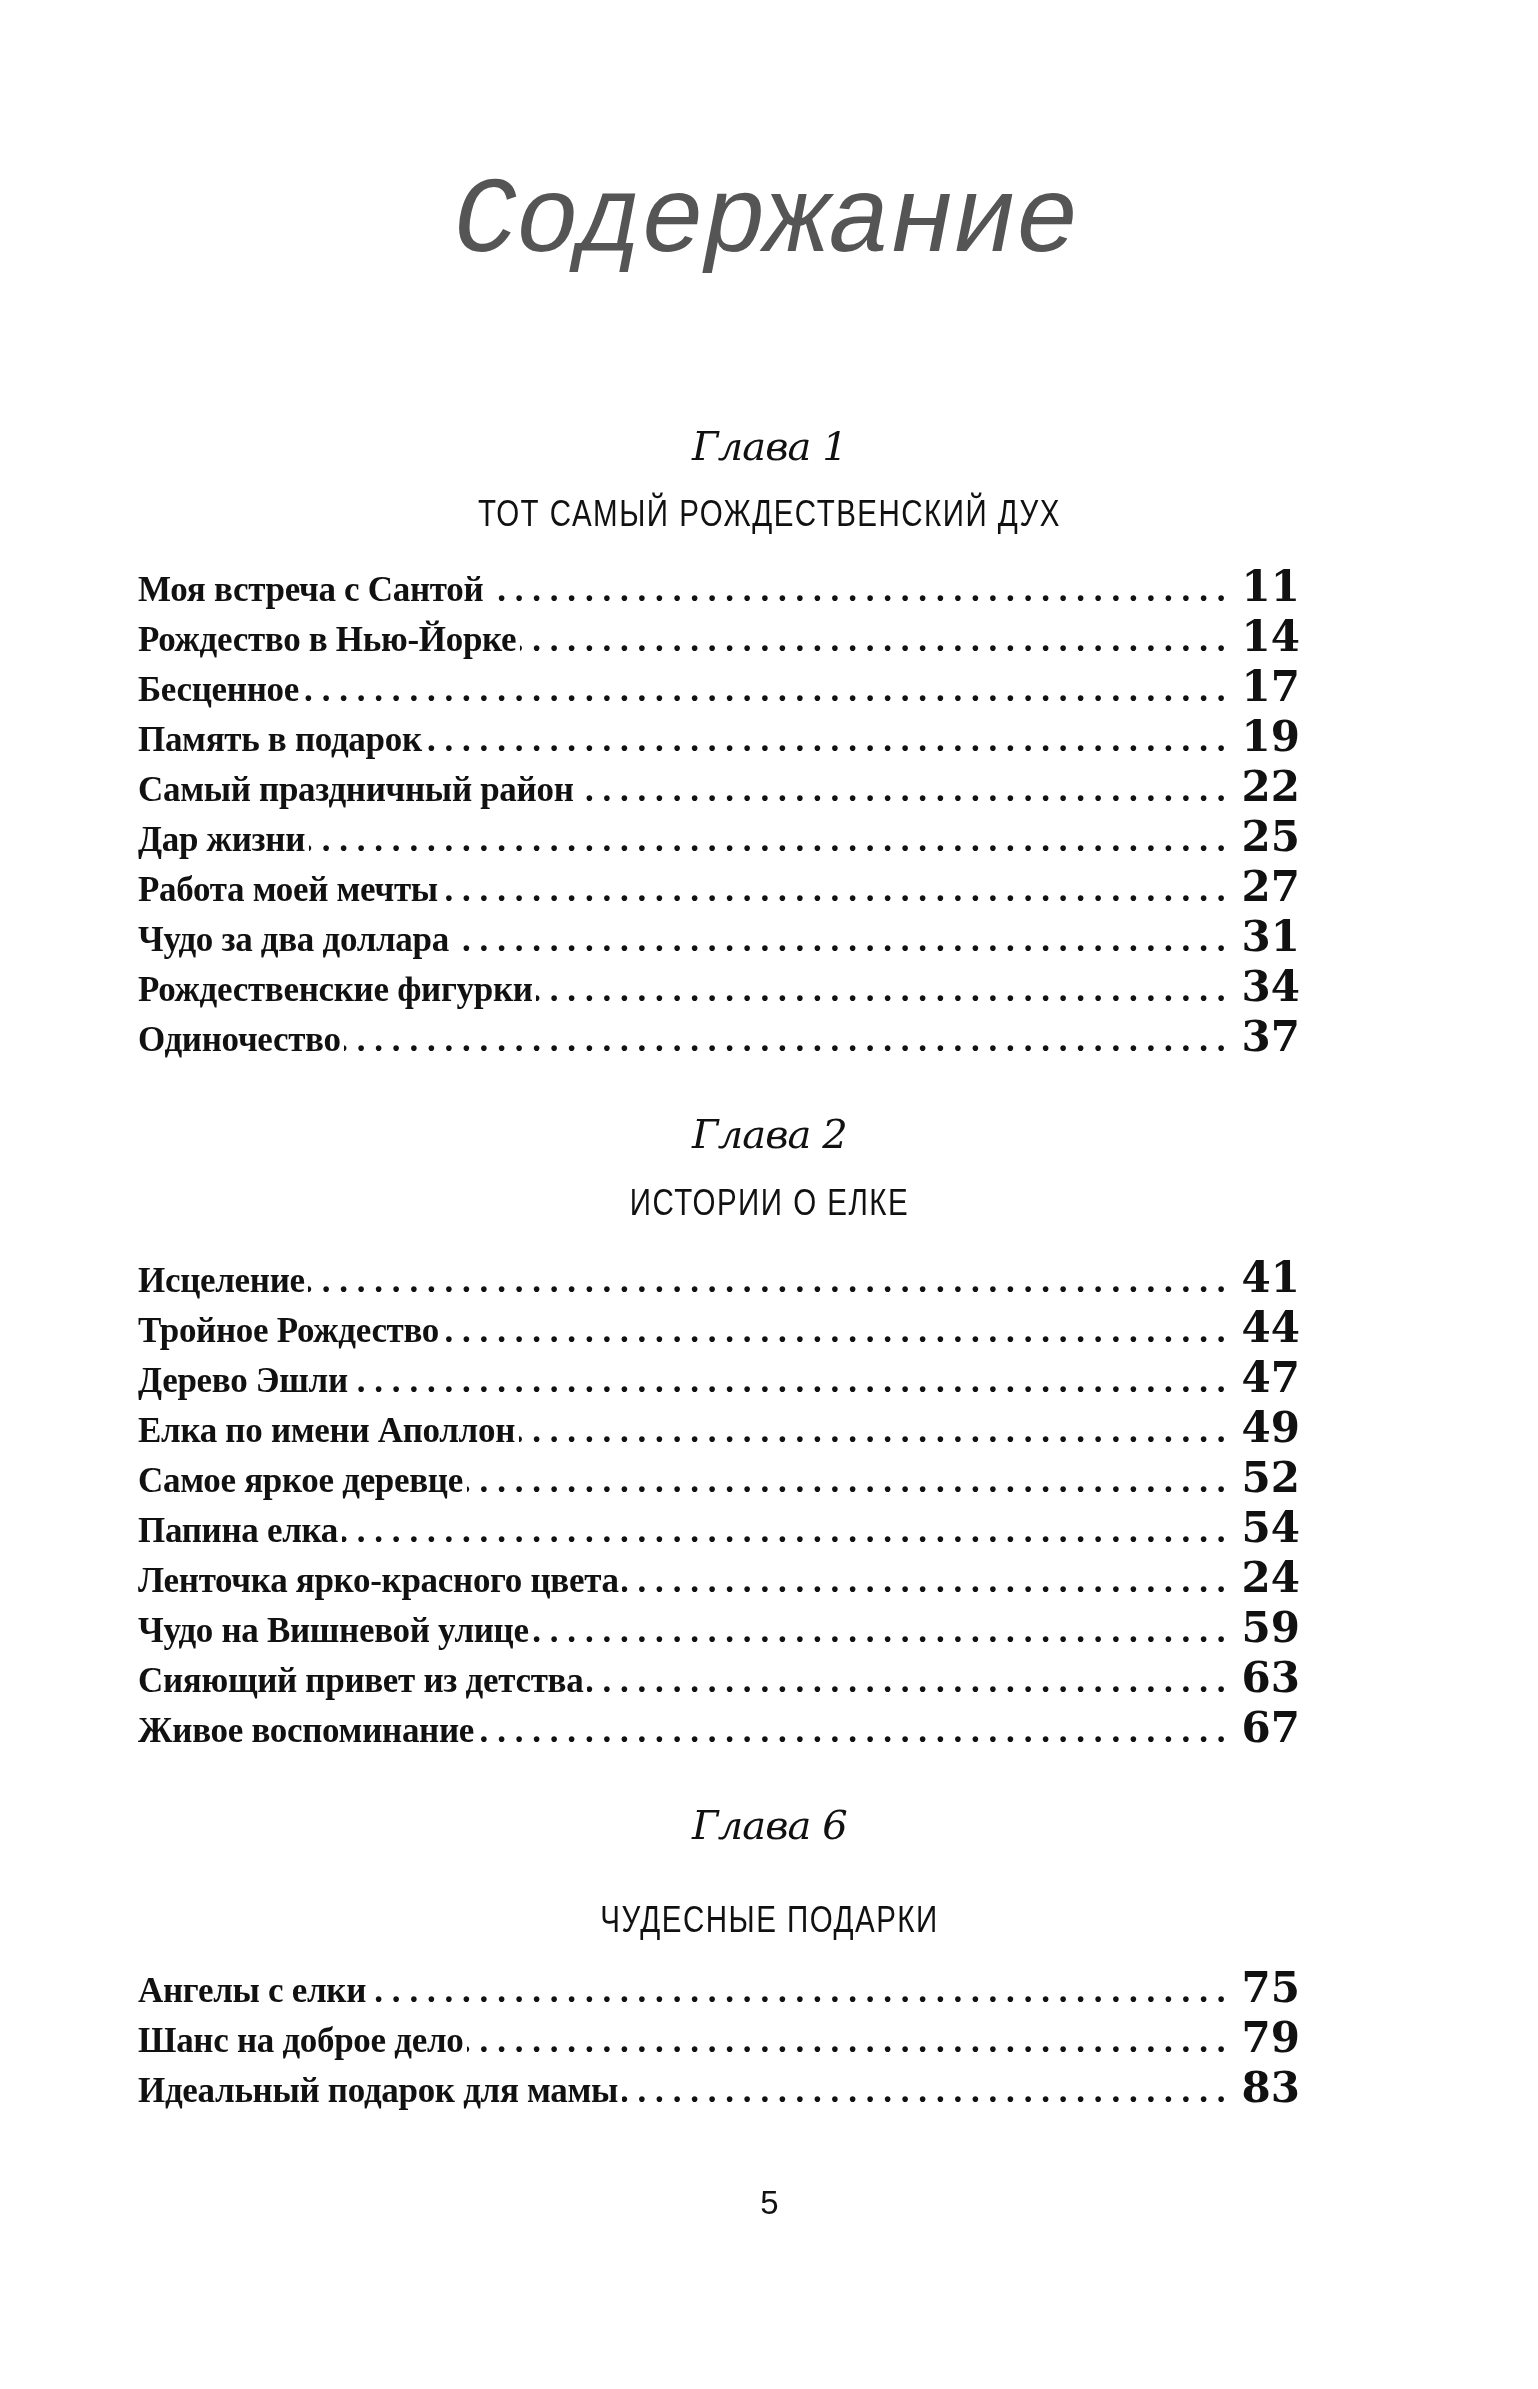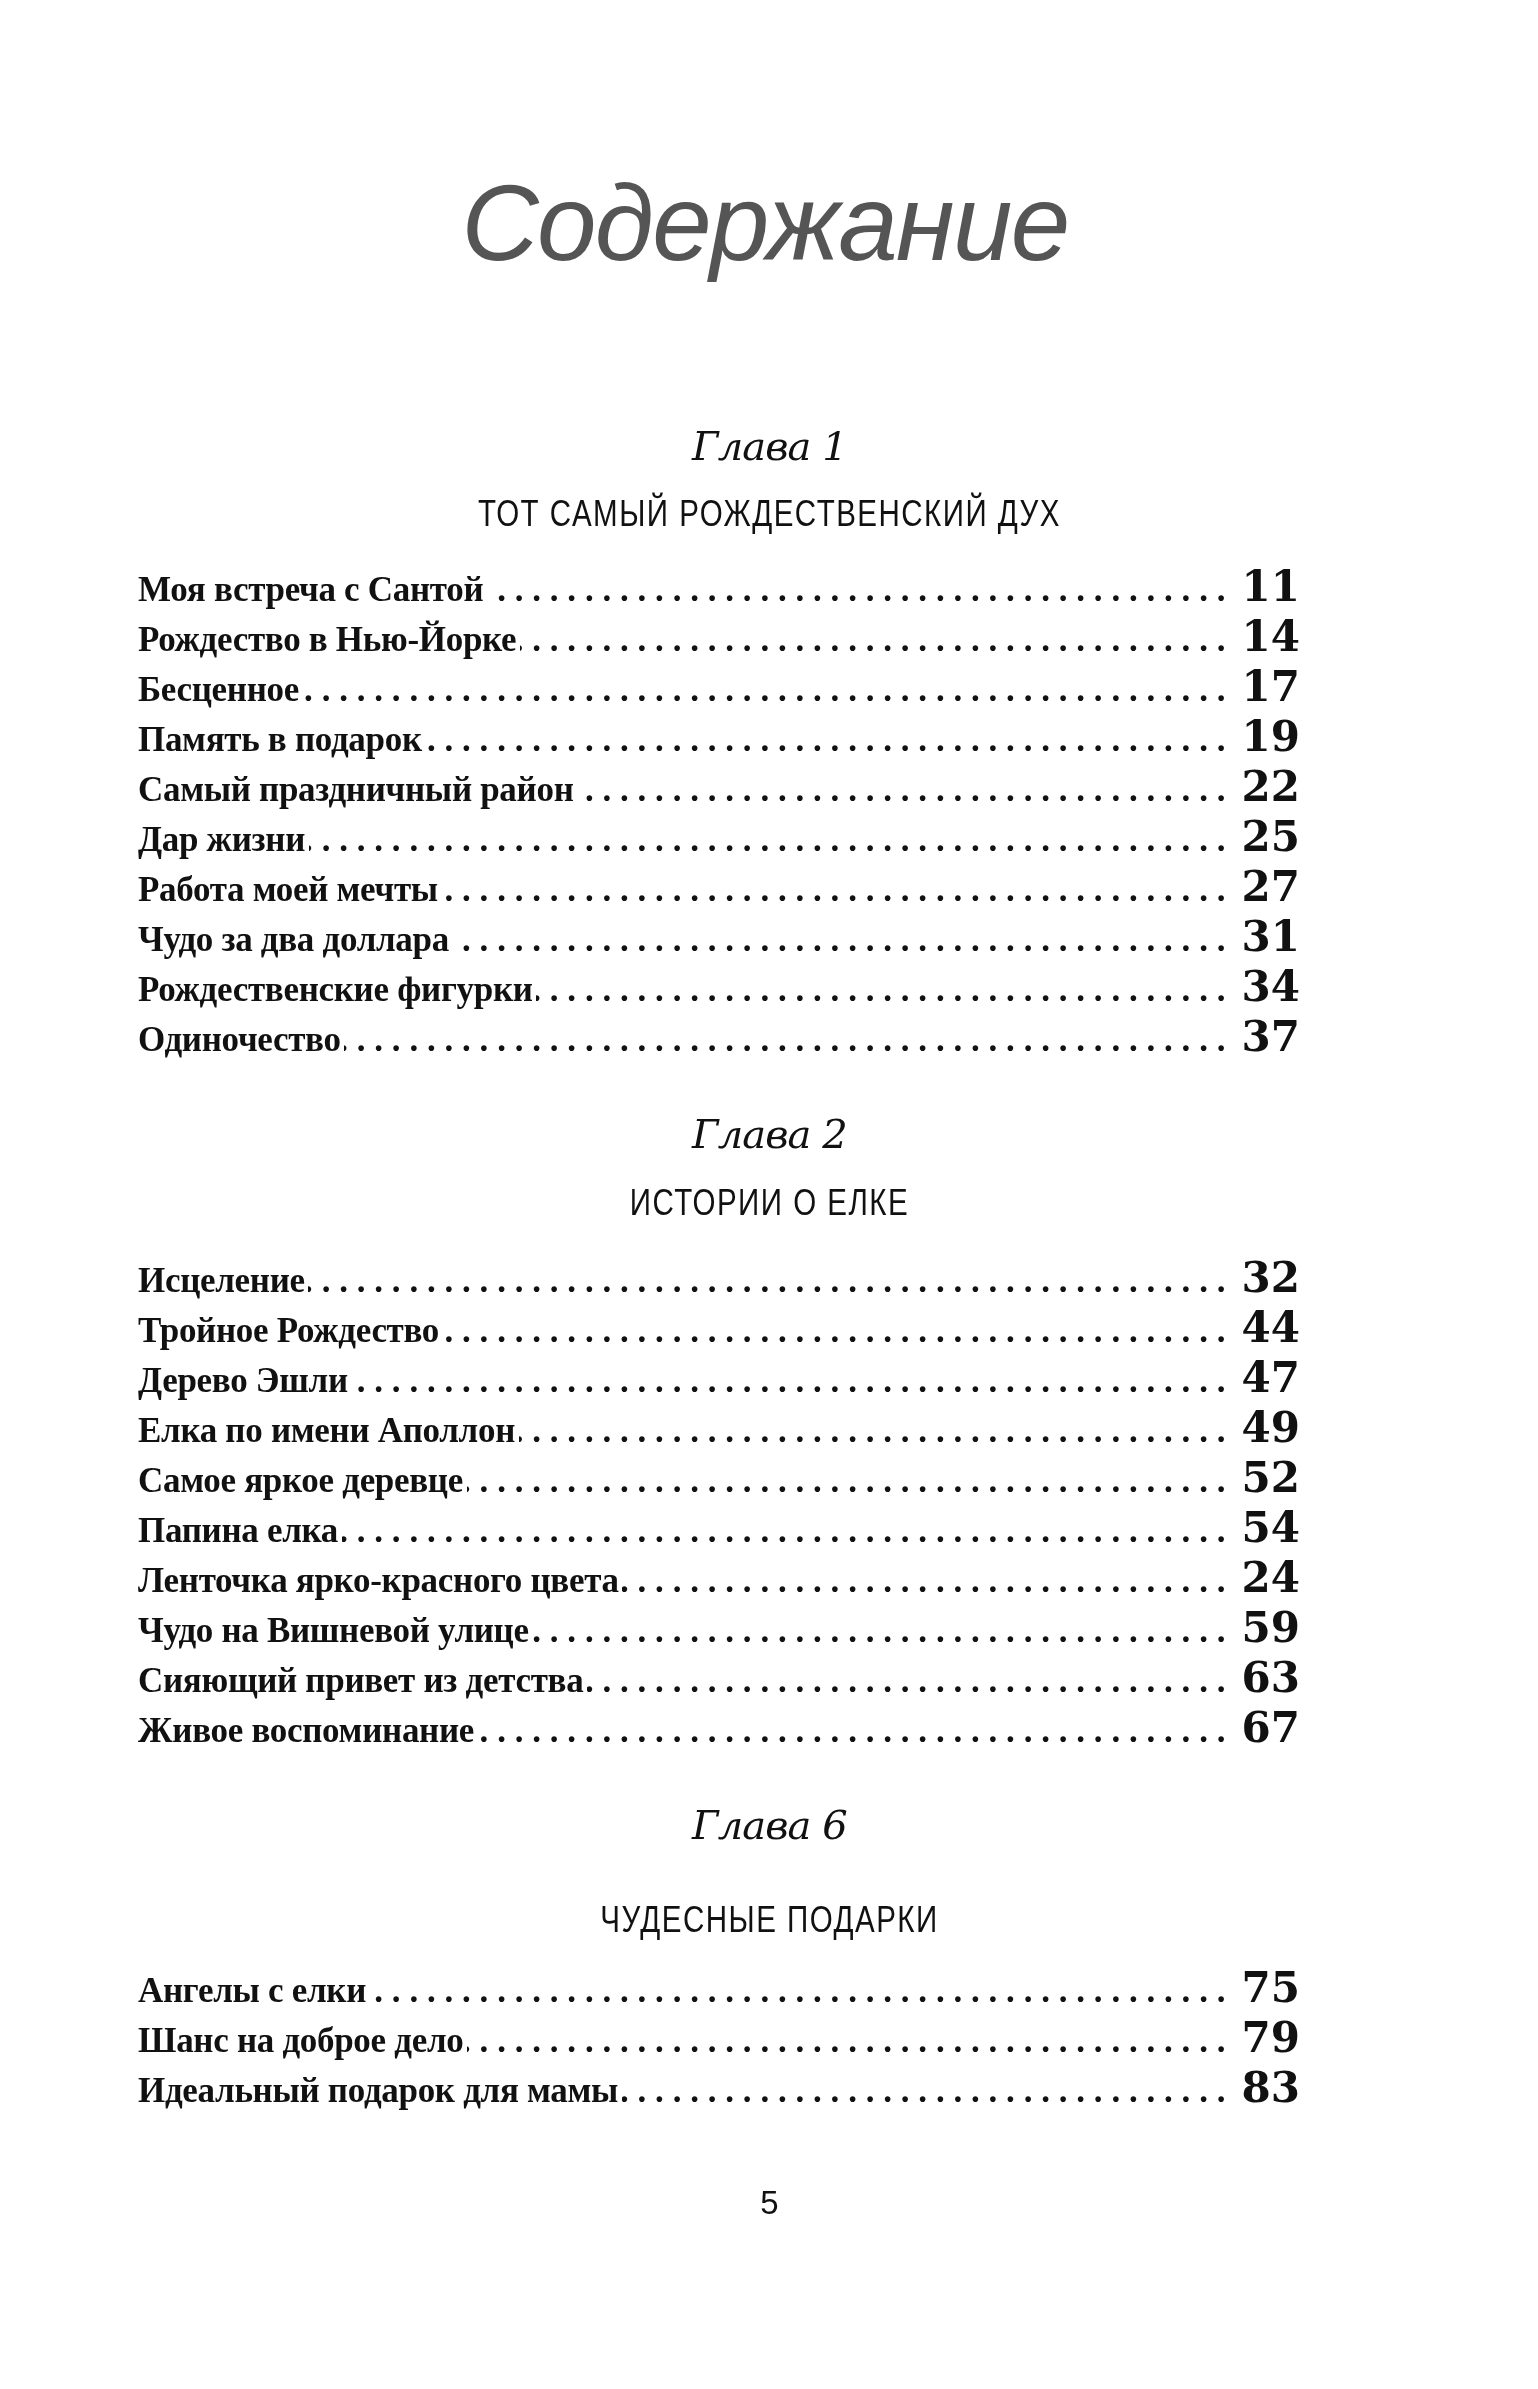--- a/index.html
+++ b/index.html
@@ -1,19 +1,19 @@
 <!DOCTYPE html>
 <html style="font-size:14.6px"><head>
 <meta charset="utf-8">
 <style>
   html, body { margin:0; padding:0; background:#ffffff; }
   body { width:1539px; height:2389px; position:relative; overflow:hidden; color:#111; }
   .title {
     position:absolute; left:0; width:1530px; top:150px; text-align:center;
-    font-family:Liberation Sans, sans-serif; font-style:italic; font-size:107px;
+    font-family:Liberation Mono, monospace; font-style:italic; font-size:107px;
     color:#555555; letter-spacing:-1.8px; line-height:146px;
   }
   .chapter-head {
     position:absolute; left:0; width:1539px; text-align:center;
     font-family:"DejaVu Serif", serif; font-style:italic; font-size:40px;
     color:#111; line-height:64px; letter-spacing:-0.9px;
   }
   .chapter-sub {
     position:absolute; left:0; width:1539px; text-align:center;
     font-family:"Liberation Sans Narrow", "Liberation Sans", sans-serif;
@@ -95,21 +95,21 @@
       <span class="toc-page">37</span>
     </div>
   </div>
 
 <div class="chapter-head" style="top:1102px">Глава 2</div>
 <div class="chapter-sub" style="top:1181px">ИСТОРИИ О ЕЛКЕ</div>
 <div class="toc-list" style="top:1253px">
     <div class="toc-row">
       <span class="toc-title">Исцеление</span>
       <span class="toc-dots">........................................................................................................................</span>
-      <span class="toc-page">32</span>
+      <span class="toc-page">41</span>
     </div>
     <div class="toc-row">
       <span class="toc-title">Тройное Рождество</span>
       <span class="toc-dots">........................................................................................................................</span>
       <span class="toc-page">44</span>
     </div>
     <div class="toc-row">
       <span class="toc-title">Дерево Эшли</span>
       <span class="toc-dots">........................................................................................................................</span>
       <span class="toc-page">47</span>

